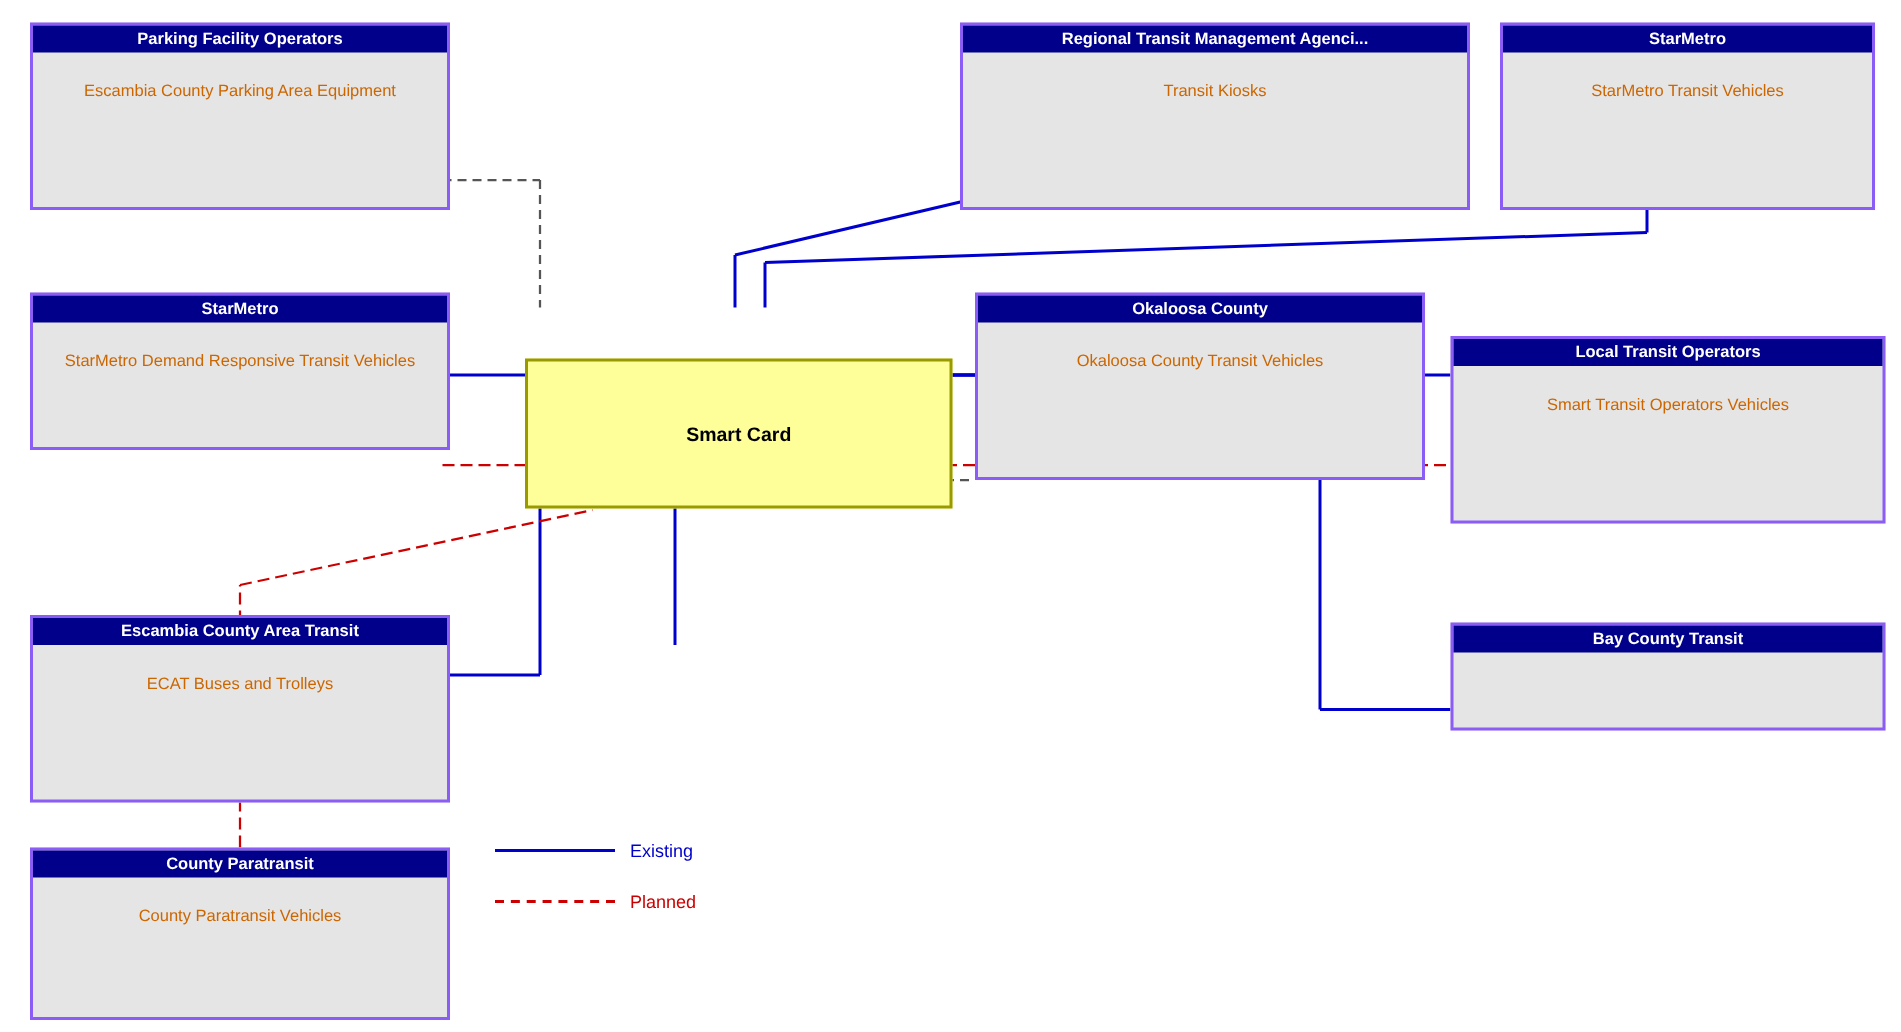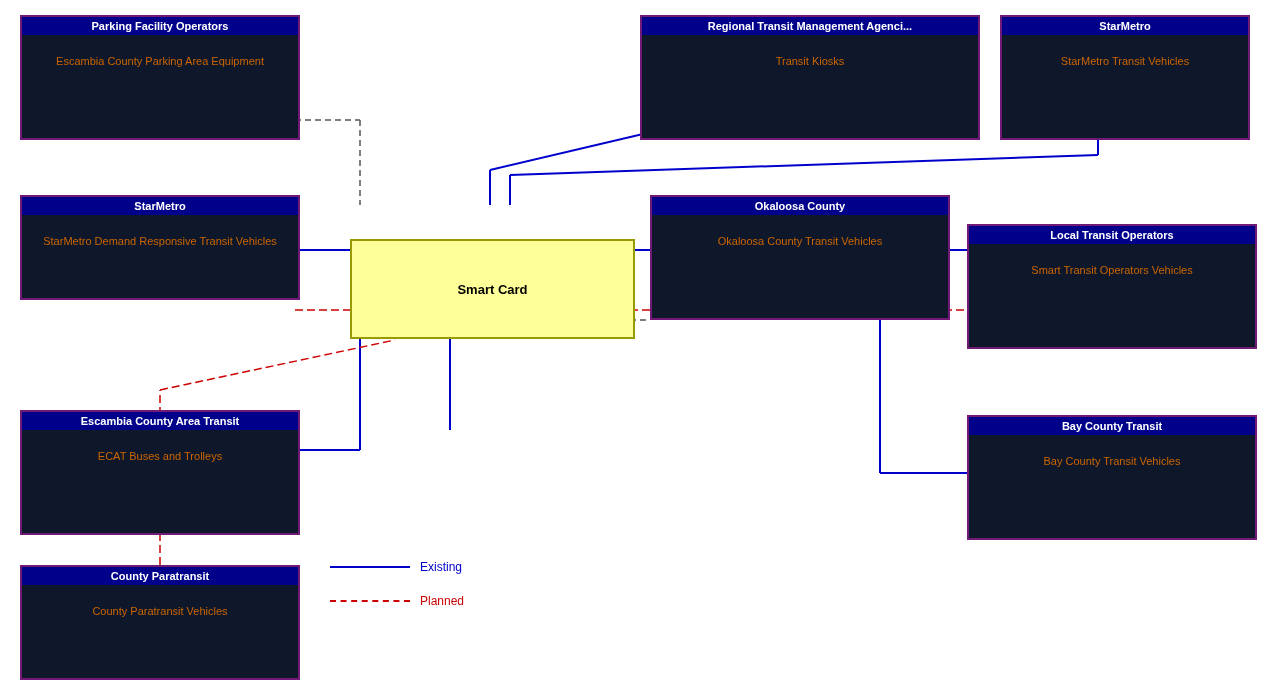--- a/index.html
+++ b/index.html
@@ -12,22 +12,22 @@
       position: relative;
     }
     .diagram-container {
       position: relative;
       width: 1267px;
       height: 688px;
       background: white;
     }
     .node {
       position: absolute;
-      border: 2px solid #701a75;
-      background: #0f172a;
+      border: 2px solid #8b5cf6;
+      background: #e5e5e5;
       text-align: center;
     }
     .node-header {
       background: #00008B;
       color: white;
       font-size: 11px;
       font-weight: bold;
       padding: 3px 5px;
     }
     .node-body {
@@ -160,21 +160,20 @@
   </div>
 
   <div class="node" style="left:20px; top:410px; width:280px;">
     <div class="node-header">Escambia County Area Transit</div>
     <div class="node-body">ECAT Buses and Trolleys</div>
     <div style="height:50px;"></div>
   </div>
 
   <div class="node" style="left:967px; top:415px; width:290px;">
     <div class="node-header">Bay County Transit</div>
-    <div class="node-body">Bay County Transit Vehicles</div>
     <div style="height:50px;"></div>
   </div>
 
   <div class="node" style="left:20px; top:565px; width:280px;">
     <div class="node-header">County Paratransit</div>
     <div class="node-body">County Paratransit Vehicles</div>
     <div style="height:40px;"></div>
   </div>
 
   <div class="legend">

